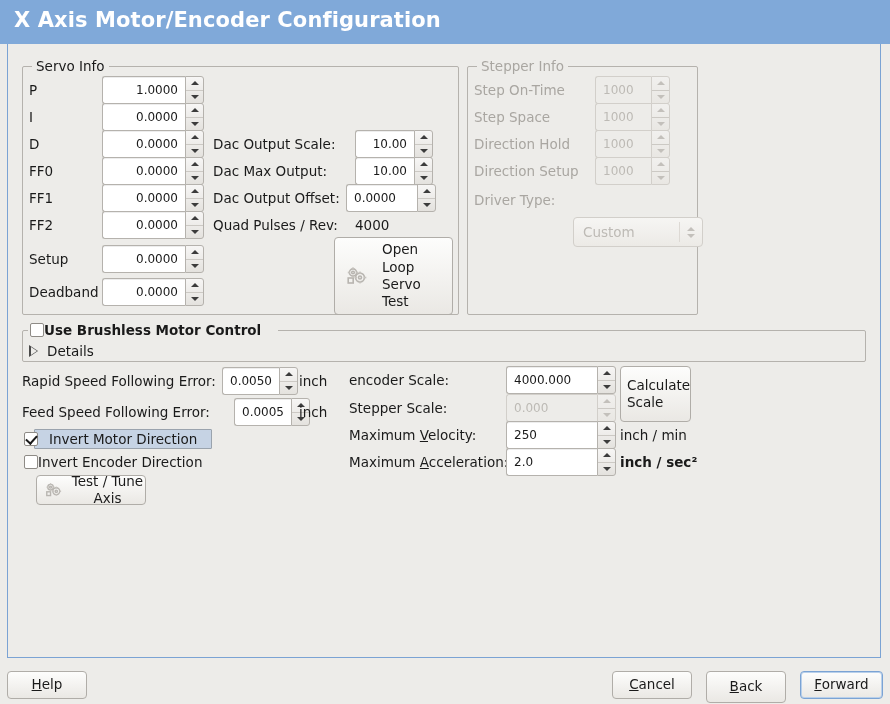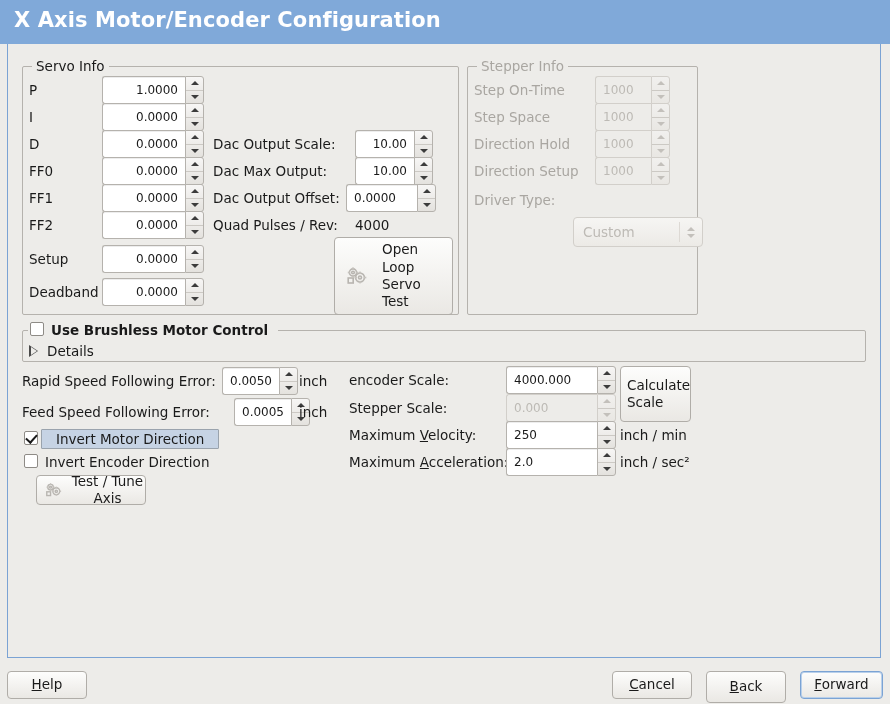--- a/index.html
+++ b/index.html
@@ -95,21 +95,21 @@
     border:1px solid #b0ada8;border-radius:4px;
     background:linear-gradient(#fdfdfc,#eae8e4);
     font-size:13.5px;color:#1a1a1a;
     display:flex;align-items:center;justify-content:center;
     cursor:default;
   }
   .btn.focus{border-color:#7ba3d4;box-shadow:0 0 0 1px #b9d0ea inset;}
   .btn .txt{text-align:center;line-height:1.28;}
 
   
-  .cbx{position:absolute;display:flex;gap:7px;}
+  .cbx{position:absolute;display:flex;align-items:center;}
   .cbx .box{
     width:14px;height:14px;flex:0 0 14px;box-sizing:border-box;
     border:1px solid #8e8b86;border-radius:2px;background:#ffffff;
     position:relative;
   }
   .cbx .box.on:after{
     content:"";position:absolute;left:3px;top:0px;width:5px;height:9px;
     border:solid #1a1a1a;border-width:0 2px 2px 0;transform:rotate(42deg);
   }
   .cbx .cl{font-size:13.5px;color:#1a1a1a;white-space:nowrap;}
@@ -523,21 +523,21 @@
     <div class="fld">2.0</div>
     <div class="btns">
       <div class="ar up">
           <i></i>
         </div>
       <div class="ar dn">
           <i></i>
         </div>
     </div>
   </div>
-  <div class="lbl" style="left:620px;top:454px;">inch / sec²</div>
+  <div class="lbl" style="left:620px;top:454px;font-weight:bold;">inch / sec²</div>
 
   <div class="footer"></div>
 
   <div class="btn" style="left:7px;top:671px;width:80px;height:28px;">
     <span class="txt"><span class="mn">H</span><span>elp</span></span>
   </div>
   <div class="btn" style="left:612px;top:671px;width:80px;height:28px;">
     <span class="txt"><span class="mn">C</span><span>ancel</span></span>
   </div>
   <div class="btn" style="left:706px;top:671px;width:80px;height:32px;">

